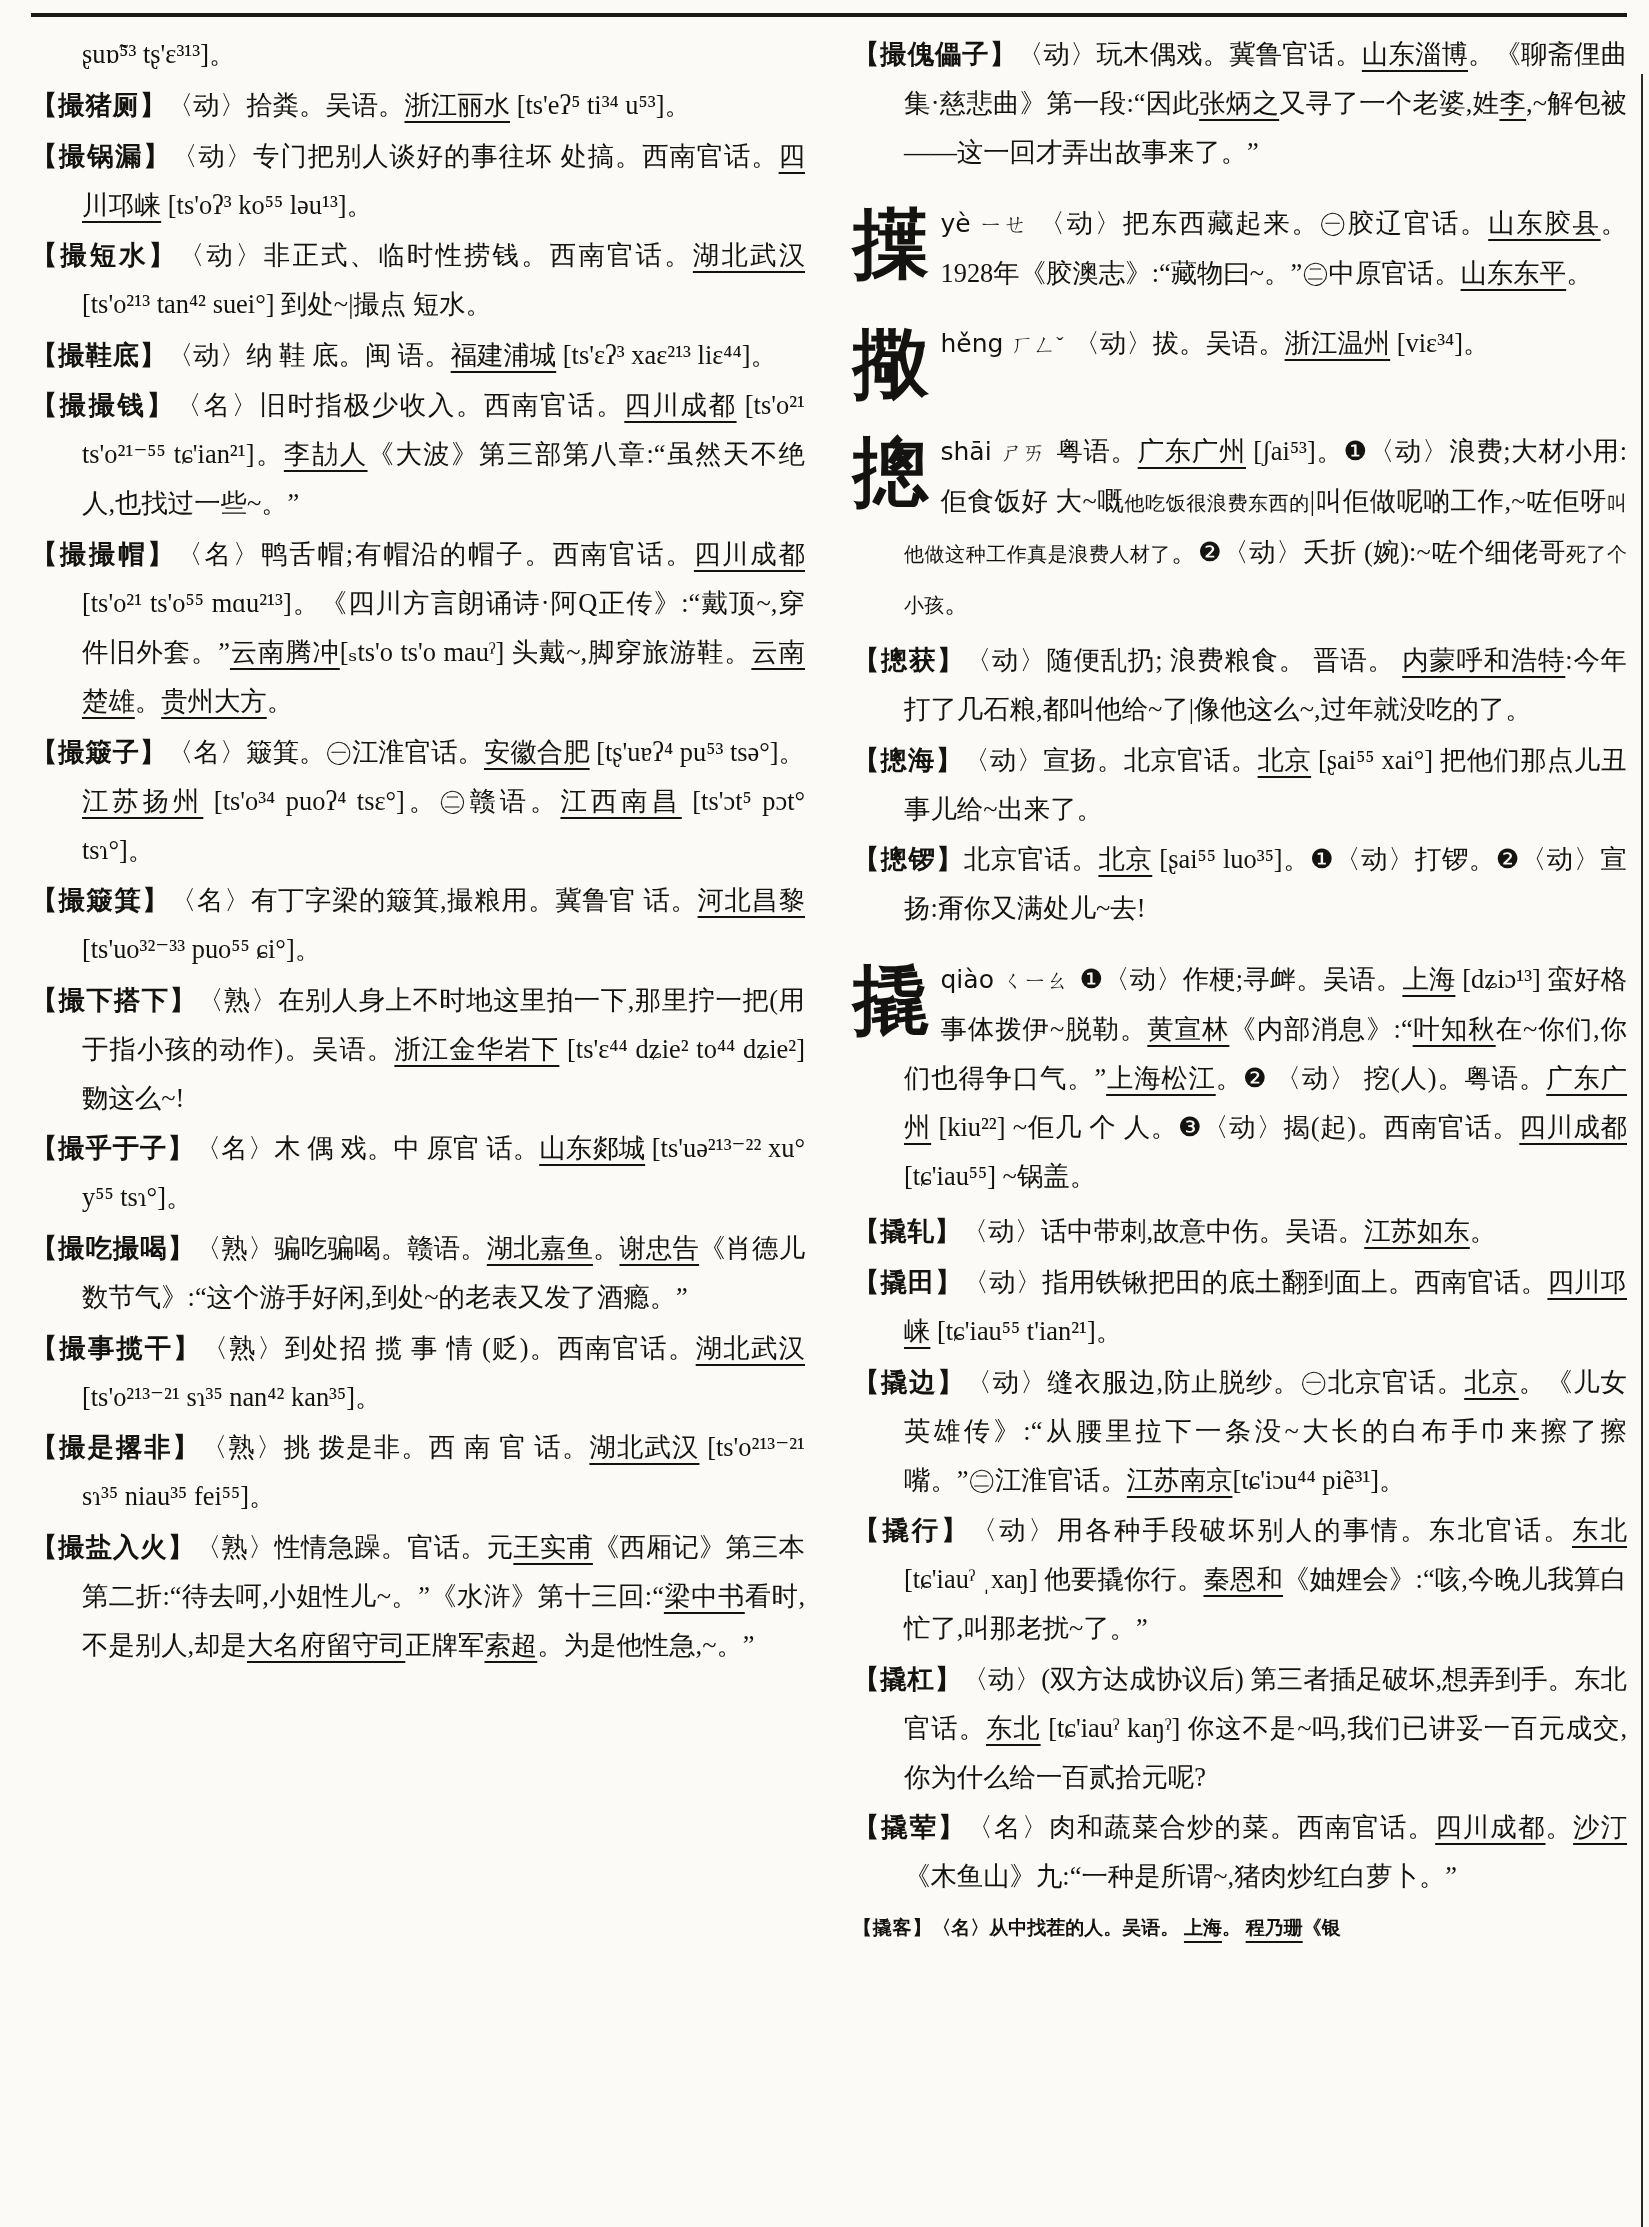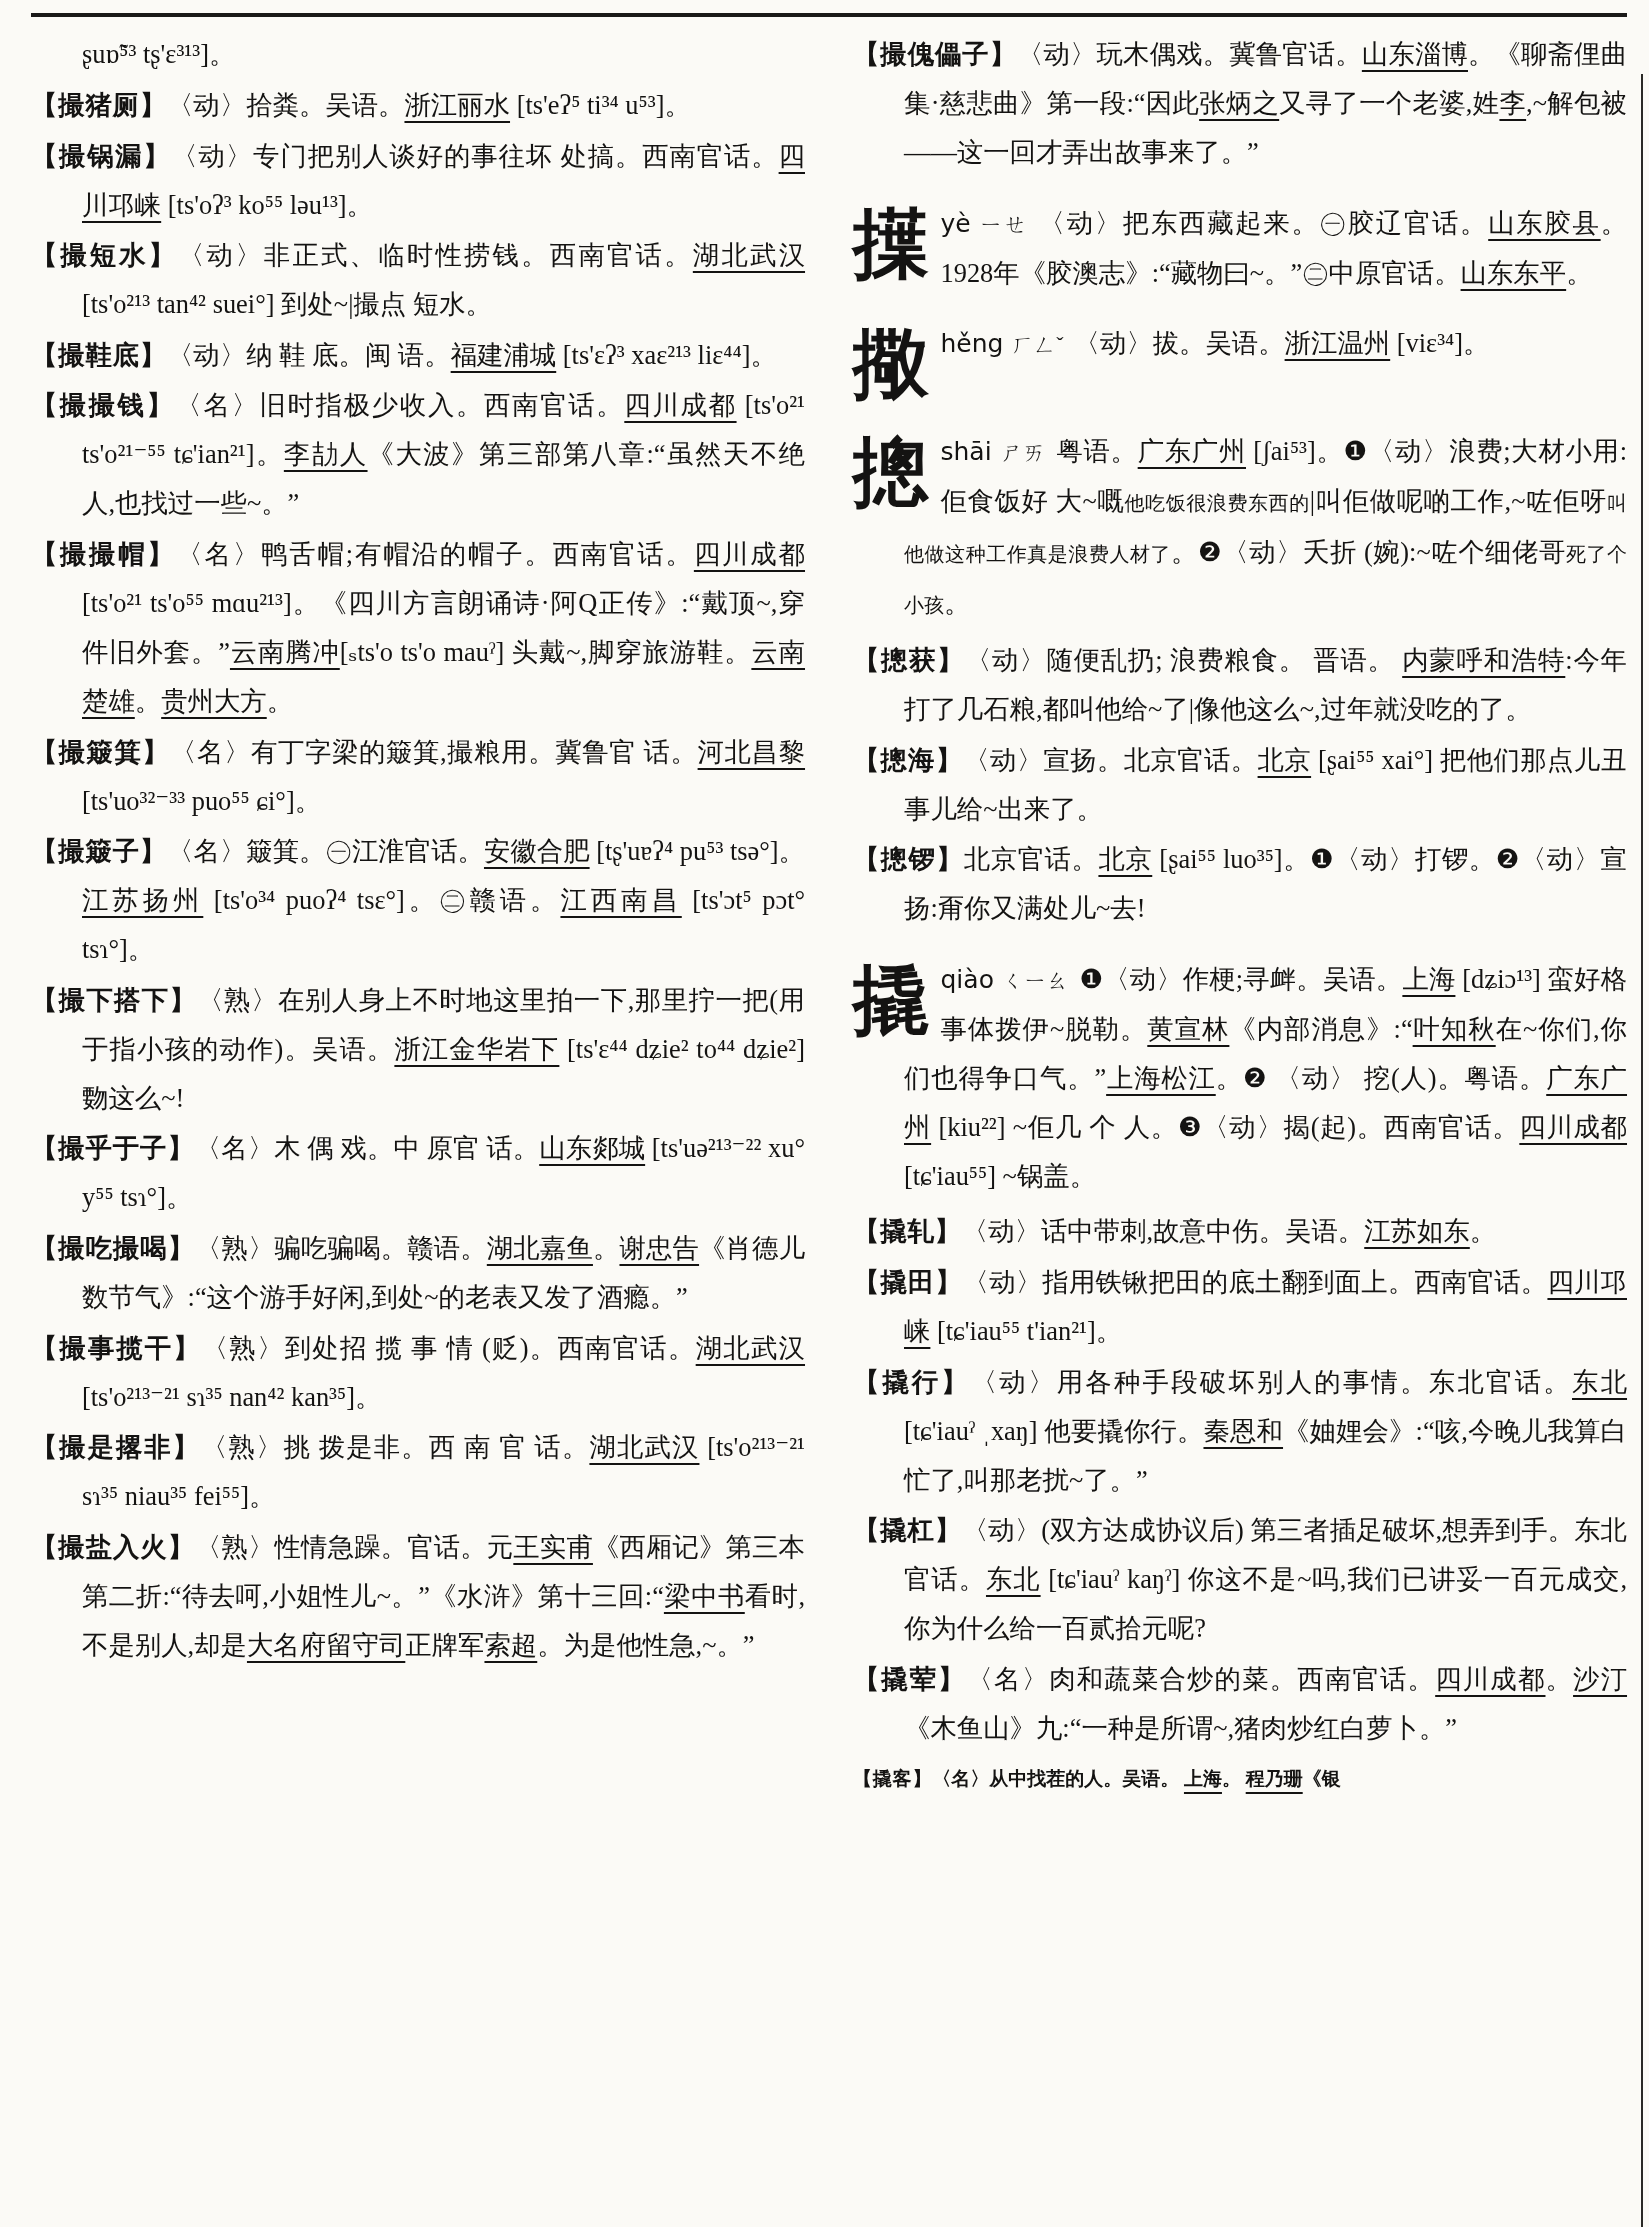--- a/index.html
+++ b/index.html
@@ -84,40 +84,41 @@
 
   <div class="columns">
     <div class="col" id="col-0">
         <div class="entry cont"><span>ʂuɒ̃⁵³ tʂ'ɛ³¹³]。</span></div>
         <div class="entry"><span class="headword">【撮猪厕】</span><span>〈动〉拾粪。吴语。</span><span class="u">浙江丽水</span><span> [ts'eʔ⁵ ti³⁴ u⁵³]。</span></div>
         <div class="entry"><span class="headword">【撮锅漏】</span><span>〈动〉专门把别人谈好的事往坏 处搞。西南官话。</span><span class="u">四川邛崃</span><span> [ts'oʔ³ ko⁵⁵ ləu¹³]。</span></div>
         <div class="entry"><span class="headword">【撮短水】</span><span>〈动〉非正式、临时性捞钱。西南官话。</span><span class="u">湖北武汉</span><span> [ts'o²¹³ tan⁴² suei°] 到处~|撮点 短水。</span></div>
         <div class="entry"><span class="headword">【撮鞋底】</span><span>〈动〉纳 鞋 底。闽 语。</span><span class="u">福建浦城</span><span> [ts'ɛʔ³ xaɛ²¹³ liɛ⁴⁴]。</span></div>
         <div class="entry"><span class="headword">【撮撮钱】</span><span>〈名〉旧时指极少收入。西南官话。</span><span class="u">四川成都</span><span> [ts'o²¹ ts'o²¹⁻⁵⁵ tɕ'ian²¹]。</span><span class="u">李劼人</span><span>《大波》第三部第八章:“虽然天不绝人,也找过一些~。”</span></div>
         <div class="entry"><span class="headword">【撮撮帽】</span><span>〈名〉鸭舌帽;有帽沿的帽子。西南官话。</span><span class="u">四川成都</span><span> [ts'o²¹ ts'o⁵⁵ mɑu²¹³]。《四川方言朗诵诗·阿Q正传》:“戴顶~,穿件旧外套。”</span><span class="u">云南腾冲</span><span>[ₛts'o ts'o mauˀ] 头戴~,脚穿旅游鞋。</span><span class="u">云南楚雄</span><span>。</span><span class="u">贵州大方</span><span>。</span></div>
+        <div class="entry"><span class="headword">【撮簸子】</span><span>〈名〉簸箕。㊀江淮官话。</span><span class="u">安徽合肥</span><span> [tʂ'uɐʔ⁴ pu⁵³ tsə°]。</span><span class="u">江苏扬州</span><span> [ts'o³⁴ puoʔ⁴ tsɛ°]。㊁赣语。</span><span class="u">江西南昌</span><span> [ts'ɔt⁵ pɔt° tsɿ°]。</span></div>
         <div class="entry"><span class="headword">【撮簸箕】</span><span>〈名〉有丁字梁的簸箕,撮粮用。冀鲁官 话。</span><span class="u">河北昌黎</span><span> [ts'uo³²⁻³³ puo⁵⁵ ɕi°]。</span></div>
-        <div class="entry"><span class="headword">【撮簸子】</span><span>〈名〉簸箕。㊀江淮官话。</span><span class="u">安徽合肥</span><span> [tʂ'uɐʔ⁴ pu⁵³ tsə°]。</span><span class="u">江苏扬州</span><span> [ts'o³⁴ puoʔ⁴ tsɛ°]。㊁赣语。</span><span class="u">江西南昌</span><span> [ts'ɔt⁵ pɔt° tsɿ°]。</span></div>
         <div class="entry"><span class="headword">【撮下搭下】</span><span>〈熟〉在别人身上不时地这里拍一下,那里拧一把(用于指小孩的动作)。吴语。</span><span class="u">浙江金华岩下</span><span> [ts'ɛ⁴⁴ dʑie² to⁴⁴ dʑie²] 覅这么~!</span></div>
         <div class="entry"><span class="headword">【撮乎于子】</span><span>〈名〉木 偶 戏。中 原官 话。</span><span class="u">山东郯城</span><span> [ts'uə²¹³⁻²² xu° y⁵⁵ tsɿ°]。</span></div>
         <div class="entry"><span class="headword">【撮吃撮喝】</span><span>〈熟〉骗吃骗喝。赣语。</span><span class="u">湖北嘉鱼</span><span>。</span><span class="u">谢忠告</span><span>《肖德儿数节气》:“这个游手好闲,到处~的老表又发了酒瘾。”</span></div>
         <div class="entry"><span class="headword">【撮事揽干】</span><span>〈熟〉到处招 揽 事 情 (贬)。西南官话。</span><span class="u">湖北武汉</span><span> [ts'o²¹³⁻²¹ sɿ³⁵ nan⁴² kan³⁵]。</span></div>
         <div class="entry"><span class="headword">【撮是撂非】</span><span>〈熟〉挑 拨是非。西 南 官 话。</span><span class="u">湖北武汉</span><span> [ts'o²¹³⁻²¹ sɿ³⁵ niau³⁵ fei⁵⁵]。</span></div>
         <div class="entry"><span class="headword">【撮盐入火】</span><span>〈熟〉性情急躁。官话。元</span><span class="u">王实甫</span><span>《西厢记》第三本第二折:“待去呵,小姐性儿~。”《水浒》第十三回:“</span><span class="u">梁中书</span><span>看时,不是别人,却是</span><span class="u">大名府留守司</span><span>正牌军</span><span class="u">索超</span><span>。为是他性急,~。”</span></div>
       </div>
     <div class="col" id="col-1">
         <div class="entry"><span class="headword">【撮傀儡子】</span><span>〈动〉玩木偶戏。冀鲁官话。</span><span class="u">山东淄博</span><span>。《聊斋俚曲集·慈悲曲》第一段:“因此</span><span class="u">张炳之</span><span>又寻了一个老婆,姓</span><span class="u">李</span><span>,~解包被——这一回才弄出故事来了。”</span></div>
         <div class="entry char-entry clearfix"><span class="bigchar">擛</span><span class="pinyin">yè</span><span class="zhuyin">ㄧㄝ</span><span>〈动〉把东西藏起来。㊀胶辽官话。</span><span class="u">山东胶县</span><span>。1928年《胶澳志》:“藏物曰~。”㊁中原官话。</span><span class="u">山东东平</span><span>。</span></div>
         <div class="entry char-entry clearfix"><span class="bigchar">擏</span><span class="pinyin">hěng</span><span class="zhuyin">ㄏㄥˇ</span><span>〈动〉拔。吴语。</span><span class="u">浙江温州</span><span> [viɛ³⁴]。</span></div>
         <div class="entry char-entry clearfix"><span class="bigchar">摠</span><span class="pinyin">shāi</span><span class="zhuyin">ㄕㄞ</span><span>粤语。</span><span class="u">广东广州</span><span> [ʃai⁵³]。❶〈动〉浪费;大材小用:佢食饭好 大~嘅</span><span class="gloss">他吃饭很浪费东西的</span><span>|叫佢做呢啲工作,~咗佢呀</span><span class="gloss">叫他做这种工作真是浪费人材了</span><span>。❷〈动〉夭折 (婉):~咗个细佬哥</span><span class="gloss">死了个小孩</span><span>。</span></div>
         <div class="entry"><span class="headword">【摠获】</span><span>〈动〉随便乱扔; 浪费粮食。 晋语。 </span><span class="u">内蒙呼和浩特</span><span>:今年打了几石粮,都叫他给~了|像他这么~,过年就没吃的了。</span></div>
         <div class="entry"><span class="headword">【摠海】</span><span>〈动〉宣扬。北京官话。</span><span class="u">北京</span><span> [ʂai⁵⁵ xai°] 把他们那点儿丑事儿给~出来了。</span></div>
         <div class="entry"><span class="headword">【摠锣】</span><span>北京官话。</span><span class="u">北京</span><span> [ʂai⁵⁵ luo³⁵]。❶〈动〉打锣。❷〈动〉宣扬:甭你又满处儿~去!</span></div>
         <div class="entry char-entry clearfix"><span class="bigchar">撬</span><span class="pinyin">qiào</span><span class="zhuyin">ㄑㄧㄠ</span><span>❶〈动〉作梗;寻衅。吴语。</span><span class="u">上海</span><span> [dʑiɔ¹³] 蛮好格事体拨伊~脱勒。</span><span class="u">黄宣林</span><span>《内部消息》:“</span><span class="u">叶知秋</span><span>在~你们,你们也得争口气。”</span><span class="u">上海松江</span><span>。❷ 〈动〉 挖(人)。粤语。</span><span class="u">广东广州</span><span> [kiu²²] ~佢几 个 人。❸〈动〉揭(起)。西南官话。</span><span class="u">四川成都</span><span> [tɕ'iau⁵⁵] ~锅盖。</span></div>
         <div class="entry"><span class="headword">【撬轧】</span><span>〈动〉话中带刺,故意中伤。吴语。</span><span class="u">江苏如东</span><span>。</span></div>
         <div class="entry"><span class="headword">【撬田】</span><span>〈动〉指用铁锹把田的底土翻到面上。西南官话。</span><span class="u">四川邛崃</span><span> [tɕ'iau⁵⁵ t'ian²¹]。</span></div>
+        <div class="entry"><span class="headword">【撬边】</span><span>〈动〉缝衣服边,防止脱纱。㊀北京官话。</span><span class="u">北京</span><span>。《儿女英雄传》:“从腰里拉下一条没~大长的白布手巾来擦了擦嘴。”㊁江淮官话。</span><span class="u">江苏南京</span><span>[tɕ'iɔu⁴⁴ piẽ³¹]。</span></div>
         <div class="entry"><span class="headword">【撬行】</span><span>〈动〉用各种手段破坏别人的事情。东北官话。</span><span class="u">东北</span><span> [tɕ'iauˀ ˌxaŋ] 他要撬你行。</span><span class="u">秦恩和</span><span>《妯娌会》:“咳,今晚儿我算白忙了,叫那老扰~了。”</span></div>
         <div class="entry"><span class="headword">【撬杠】</span><span>〈动〉(双方达成协议后) 第三者插足破坏,想弄到手。东北官话。</span><span class="u">东北</span><span> [tɕ'iauˀ kaŋˀ] 你这不是~吗,我们已讲妥一百元成交,你为什么给一百贰拾元呢?</span></div>
         <div class="entry"><span class="headword">【撬荤】</span><span>〈名〉肉和蔬菜合炒的菜。西南官话。</span><span class="u">四川成都</span><span>。</span><span class="u">沙汀</span><span>《木鱼山》九:“一种是所谓~,猪肉炒红白萝卜。”</span></div>
         <div class="entry bold"><span class="headword">【撬客】</span><span>〈名〉从中找茬的人。吴语。 </span><span class="u">上海</span><span>。 </span><span class="u">程乃珊</span><span>《银</span></div>
       </div>
   </div>
 
 </div>
 
 <div class="page-edge"></div>

